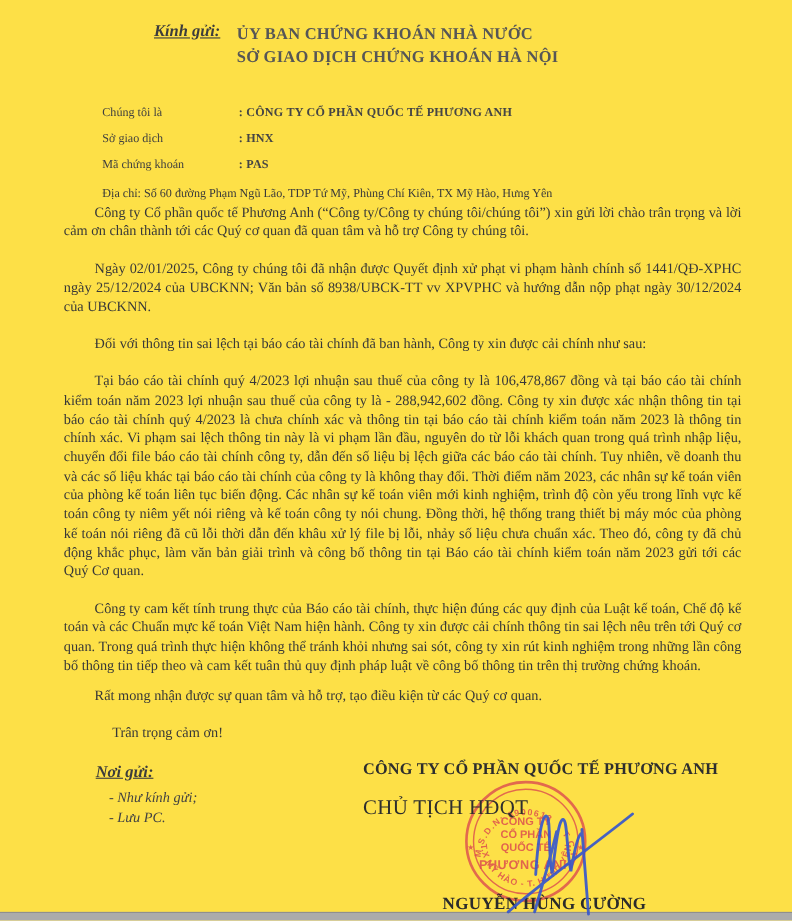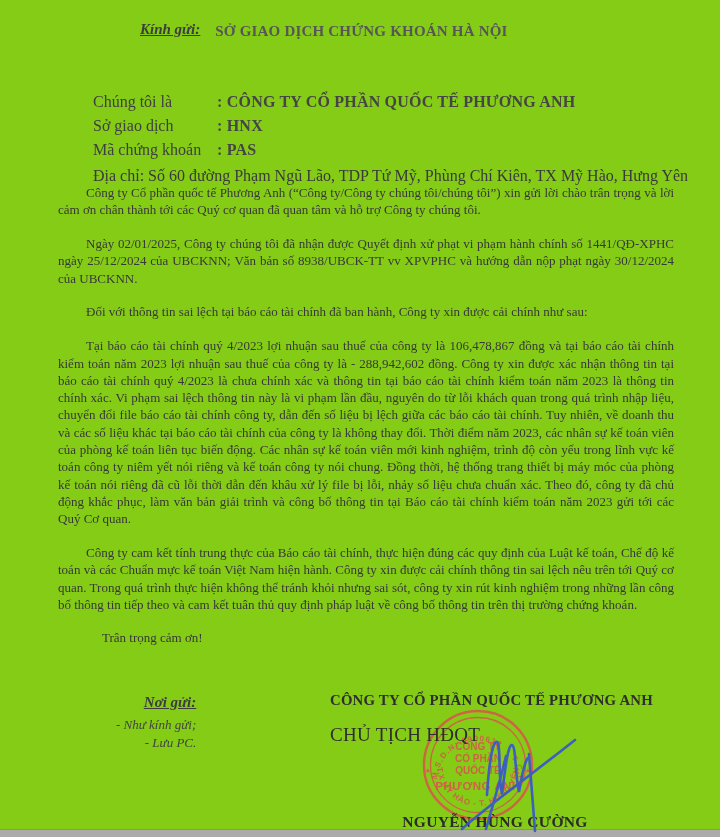--- a/index.html
+++ b/index.html
@@ -1,57 +1,58 @@
 <!DOCTYPE html>
 <html lang="vi"><head>
 <meta charset="utf-8">
 <style>
   html,body{margin:0;padding:0;background:#e9e9e9;}
   .page{
     position:relative;width:720px;height:837px;margin:0 auto;
-    background:#84cc16;overflow:hidden;
+    background:#fde047;overflow:hidden;
     font-family:"Liberation Serif","DejaVu Serif",serif;
     color:#3b3b3b;
   }
   
   .recipient{position:absolute;left:140px;top:21px;display:flex;}
   .kinh-gui{font-weight:bold;font-style:italic;text-decoration:underline;font-size:15px;color:#3c3c3c;margin-right:15px;white-space:nowrap;}
   .recipient-lines{font-weight:bold;font-size:15px;line-height:20.5px;color:#565656;letter-spacing:.2px;}
   
-  .info{position:absolute;left:93px;top:90px;font-size:16px;color:#3f3f3f;}
+  .info{position:absolute;left:93px;top:90px;font-size:11px;color:#3f3f3f;}
   .info-row{height:24px;line-height:24px;}
   .info-row .lbl{display:inline-block;width:124px;}
   .info-row .val{font-weight:bold;color:#454545;letter-spacing:.2px;}
   .address{line-height:24px;margin-top:2px;color:#3a3a3a;}
   
   .body{position:absolute;left:58px;top:184px;width:616px;font-size:13px;line-height:17.3px;text-align:justify;color:#383838;}
   .body p{margin:0 0 16.5px 0;text-indent:28px;}
   .body p.sp-sm{margin:0 0 10px 0;}
   .body p.sp-0{margin:16px;}
   
-  .cc{position:absolute;left:104px;top:694px;font-size:15px;color:#3c3c3c;text-align:right;}
+  .cc{position:absolute;left:87px;top:694px;font-size:15px;color:#3c3c3c;}
   .cc-label{font-weight:bold;font-style:italic;text-decoration:underline;margin-bottom:5px;}
   .cc-item{font-style:italic;font-size:13px;line-height:18px;padding-left:12px;color:#424242;}
   .sign-block{position:absolute;left:330px;top:692px;width:345px;text-align:left;z-index:2;}
   .sign-company{font-weight:bold;font-size:14.8px;color:#2e2e2e;letter-spacing:.2px;}
   .sign-title{font-weight:normal;font-size:19px;color:#2e2e2e;margin-top:15px;letter-spacing:.3px;}
   .stamp-svg{position:absolute;left:380px;top:702px;z-index:1;}
   .sig-svg{position:absolute;left:440px;top:720px;z-index:3;}
   .signer{position:absolute;left:330px;top:813px;width:330px;text-align:center;font-weight:bold;font-size:15.5px;color:#2b2b2b;z-index:2;letter-spacing:.3px;}
   .scan-edge{position:absolute;left:0;bottom:0;width:720px;height:7px;background:#ababab;border-top:1px solid #8f8f8f;}
   .stamp-text{font-family:"Liberation Sans","DejaVu Sans",sans-serif;font-weight:bold;}
 </style>
 </head>
 <body>
 
 <div class="page">
 
   <div class="recipient">
     <span class="kinh-gui">Kính gửi:</span>
     <div class="recipient-lines">
+      <div>ỦY BAN CHỨNG KHOÁN NHÀ NƯỚC</div>
       <div>SỞ GIAO DỊCH CHỨNG KHOÁN HÀ NỘI</div>
     </div>
   </div>
 
   <div class="info">
     <div class="info-row">
       <span class="lbl">Chúng tôi là</span><span class="val">: CÔNG TY CỔ PHẦN QUỐC TẾ PHƯƠNG ANH</span>
     </div>
     <div class="info-row">
       <span class="lbl">Sở giao dịch</span><span class="val">: HNX</span>
@@ -61,20 +62,21 @@
     </div>
     <div class="address">Địa chỉ: Số 60 đường Phạm Ngũ Lão, TDP Tứ Mỹ, Phùng Chí Kiên, TX Mỹ Hào, Hưng Yên</div>
   </div>
 
   <div class="body">
     <p>Công ty Cổ phần quốc tế Phương Anh (“Công ty/Công ty chúng tôi/chúng tôi”) xin gửi lời chào trân trọng và lời cảm ơn chân thành tới các Quý cơ quan đã quan tâm và hỗ trợ Công ty chúng tôi.</p>
     <p>Ngày 02/01/2025, Công ty chúng tôi đã nhận được Quyết định xử phạt vi phạm hành chính số 1441/QĐ-XPHC ngày 25/12/2024 của UBCKNN; Văn bản số 8938/UBCK-TT vv XPVPHC và hướng dẫn nộp phạt ngày 30/12/2024 của UBCKNN.</p>
     <p>Đối với thông tin sai lệch tại báo cáo tài chính đã ban hành, Công ty xin được cải chính như sau:</p>
     <p>Tại báo cáo tài chính quý 4/2023 lợi nhuận sau thuế của công ty là 106,478,867 đồng và tại báo cáo tài chính kiểm toán năm 2023 lợi nhuận sau thuế của công ty là - 288,942,602 đồng. Công ty xin được xác nhận thông tin tại báo cáo tài chính quý 4/2023 là chưa chính xác và thông tin tại báo cáo tài chính kiểm toán năm 2023 là thông tin chính xác. Vi phạm sai lệch thông tin này là vi phạm lần đầu, nguyên do từ lỗi khách quan trong quá trình nhập liệu, chuyển đổi file báo cáo tài chính công ty, dẫn đến số liệu bị lệch giữa các báo cáo tài chính. Tuy nhiên, về doanh thu và các số liệu khác tại báo cáo tài chính của công ty là không thay đổi. Thời điểm năm 2023, các nhân sự kế toán viên của phòng kế toán liên tục biến động. Các nhân sự kế toán viên mới kinh nghiệm, trình độ còn yếu trong lĩnh vực kế toán công ty niêm yết nói riêng và kế toán công ty nói chung. Đồng thời, hệ thống trang thiết bị máy móc của phòng kế toán nói riêng đã cũ lỗi thời dẫn đến khâu xử lý file bị lỗi, nhảy số liệu chưa chuẩn xác. Theo đó, công ty đã chủ động khắc phục, làm văn bản giải trình và công bố thông tin tại Báo cáo tài chính kiểm toán năm 2023 gửi tới các Quý Cơ quan.</p>
     <p class="sp-sm">Công ty cam kết tính trung thực của Báo cáo tài chính, thực hiện đúng các quy định của Luật kế toán, Chế độ kế toán và các Chuẩn mực kế toán Việt Nam hiện hành. Công ty xin được cải chính thông tin sai lệch nêu trên tới Quý cơ quan. Trong quá trình thực hiện không thể tránh khỏi nhưng sai sót, công ty xin rút kinh nghiệm trong những lần công bố thông tin tiếp theo và cam kết tuân thủ quy định pháp luật về công bố thông tin trên thị trường chứng khoán.</p>
+    <p class="sp-sm">Rất mong nhận được sự quan tâm và hỗ trợ, tạo điều kiện từ các Quý cơ quan.</p>
     <p class="sp-0">Trân trọng cảm ơn!</p>
   </div>
 
   <div class="cc">
     <div class="cc-label">Nơi gửi:</div>
     <div class="cc-item">- Như kính gửi;</div>
     <div class="cc-item">- Lưu PC.</div>
   </div>
 
   <div class="sign-block">

